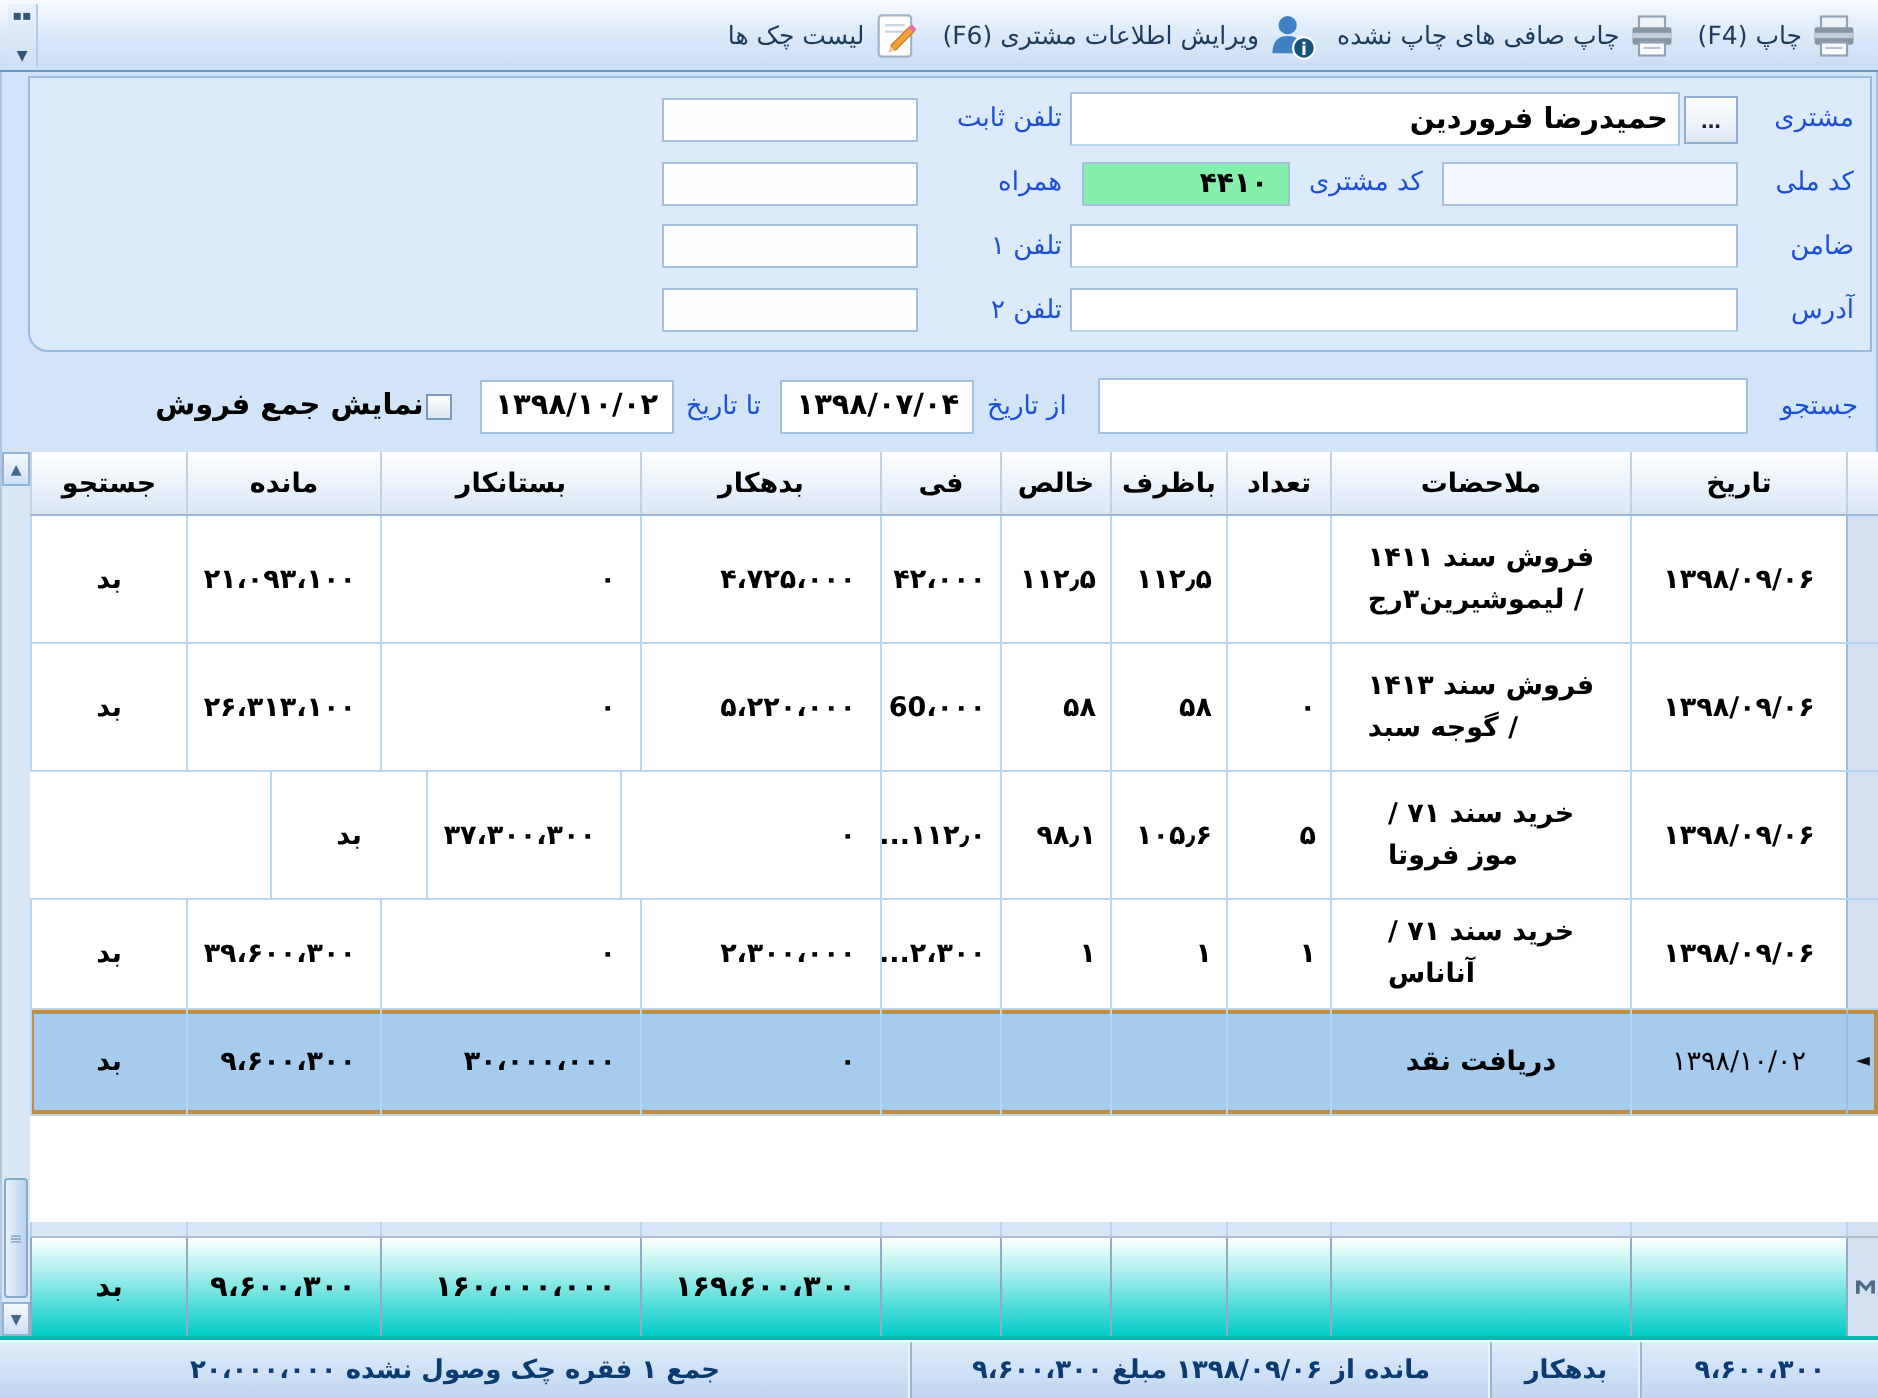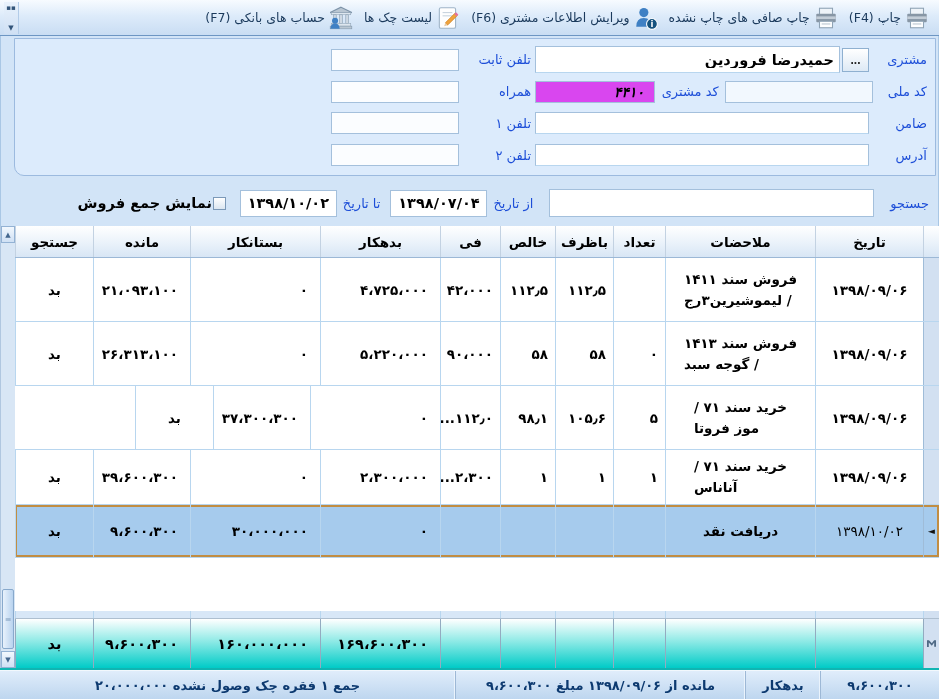--- a/index.html
+++ b/index.html
@@ -33,22 +33,22 @@
   .lbl { color:#1d4ed8; font-size:13px; white-space:nowrap; }
   .lbl.w58 { width:58px; } .lbl.w70 { width:72px; }
   .inp { height:22px; border:1px solid #a4c0dc; background:#f2f8fe;
          font-family:inherit; font-size:13px; padding:0 5px; outline:none; }
   .inp.white { background:#fff; }
   .inp.grow { flex:1; }
   .name-inp { height:27px; font-weight:700; font-size:14.5px; color:#000; }
   .browse-btn { width:27px; height:24px; margin-left:2px; border:1px solid #8fb0d0;
                 background:linear-gradient(#ffffff,#dde9f5); font-weight:700;
                 font-size:12px; color:#222; line-height:10px; }
-  .code-inp { width:120px; direction:ltr; text-align:right; padding-right:10px;
-              font-weight:700; font-size:14px; background:#d946ef;font-style:italic; }
+  .code-inp { width:104px; direction:ltr; text-align:right; padding-right:10px;
+              font-weight:700; font-size:14px; background:#86efac; }
   .nat-inp { width:148px; }
   .phone-inp { width:128px; background:#fbfdff; }
 
   
   .filter { height:46px; display:flex; align-items:center; padding:0 10px 0 14px; }
   .search-inp { width:325px; height:28px; margin-right:8px; background:#fff; }
   .date-inp { width:97px; height:27px; text-align:center; direction:ltr;
               font-weight:700; font-size:14.5px; background:#fff; color:#000; }
   .f-gap { width:16px; } .f-gap-s { width:10px; }
   .chk { width:13px; height:13px; border:1px solid #7c99b8; margin:0 14px 0 1px;
@@ -165,38 +165,20 @@
             <g transform="rotate(45 14 14)">
               <rect x="12.6" y="6" width="3" height="13" rx="0.5" fill="#f0a23c" stroke="#c97f1f" stroke-width="0.6"></rect>
               <polygon points="12.6,19 15.6,19 14.1,22" fill="#e8c9a2"></polygon>
               <rect x="12.6" y="5" width="3" height="2.2" fill="#e26fa0"></rect>
             </g>
           </svg>
       </span>
       <span class="tb-label">لیست چک ها</span>
     </div>
 
-    <div class="tb-item">
-      <span class="tb-icon">
-        <svg viewBox="0 0 24 24">
-            <polygon points="12,2 22,7 2,7" fill="#b9c6d2" stroke="#7d93a8"></polygon>
-            <rect x="3" y="7" width="18" height="2" fill="#dde6ee" stroke="#8ea3b6" stroke-width="0.5"></rect>
-            <g fill="#cfd9e3" stroke="#8ea3b6" stroke-width="0.6">
-              <rect x="5" y="9" width="2.6" height="8"></rect>
-              <rect x="10.7" y="9" width="2.6" height="8"></rect>
-              <rect x="16.4" y="9" width="2.6" height="8"></rect>
-            </g>
-            <rect x="3" y="17" width="18" height="2.5" fill="#dde6ee" stroke="#8ea3b6" stroke-width="0.5"></rect>
-            <rect x="2" y="19.5" width="20" height="2.5" fill="#b9c6d2" stroke="#7d93a8" stroke-width="0.5"></rect>
-            <circle cx="6.5" cy="14.5" r="2.8" fill="#3f80c4"></circle>
-            <path d="M2.2 22 q0.3 -5 4.3 -5 q4 0 4.3 5 z" fill="#3f80c4"></path>
-          </svg>
-      </span>
-      <span class="tb-label">حساب های بانکی (F7)</span>
-    </div>
 
     <div class="tb-grip">
       <span>▪▪</span>
       <span>▼</span>
     </div>
   </div>
 
   <div class="panel">
     <div class="p-right">
       <div class="prow">
@@ -285,21 +267,21 @@
             <div class="cell c-status cell-status">بد</div>
           </div>
           <div class="grow" style="height: 64px;">
             <div class="cell c-rowhead"></div>
             <div class="cell c-date cell-date">۱۳۹۸/۰۹/۰۶</div>
             <div class="cell c-rem cell-remarks">فروش سند ۱۴۱۳
 / گوجه سبد</div>
             <div class="cell c-qty num tight">۰</div>
             <div class="cell c-gross num tight">۵۸</div>
             <div class="cell c-net num tight">۵۸</div>
-            <div class="cell c-price num tight">۹۰،۰۰۰</div>
+            <div class="cell c-price num tight">60،۰۰۰</div>
             <div class="cell c-debit num">۵،۲۲۰،۰۰۰</div>
             <div class="cell c-credit num">۰</div>
             <div class="cell c-bal num">۲۶،۳۱۳،۱۰۰</div>
             <div class="cell c-status cell-status">بد</div>
           </div>
           <div class="grow" style="height: 64px;">
             <div class="cell c-rowhead"></div>
             <div class="cell c-date cell-date">۱۳۹۸/۰۹/۰۶</div>
             <div class="cell c-rem cell-remarks">خرید سند ۷۱ /
 موز فروتا</div>

